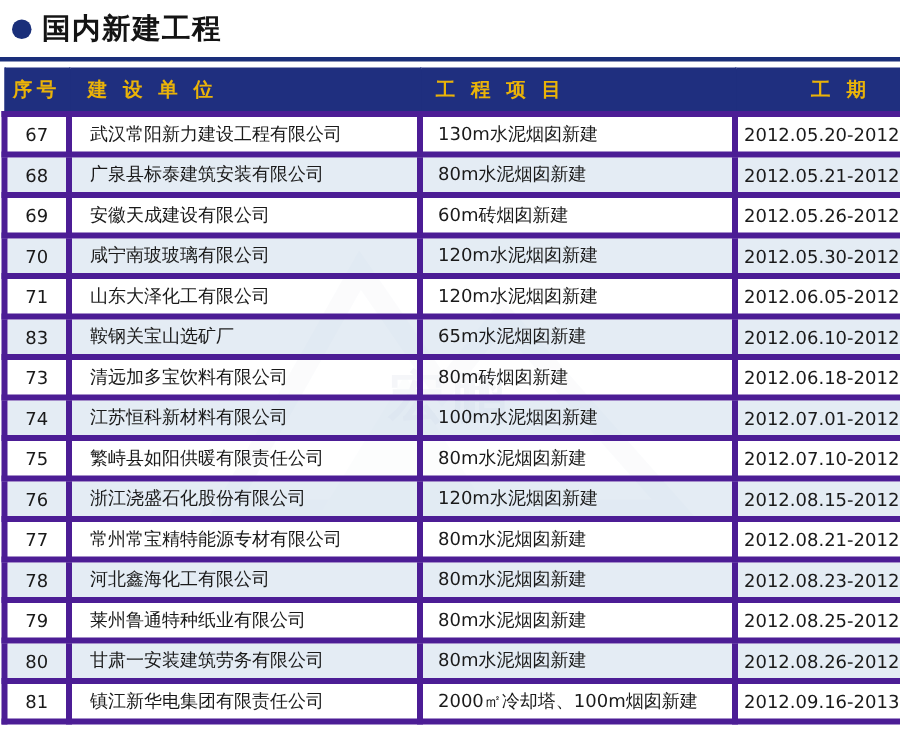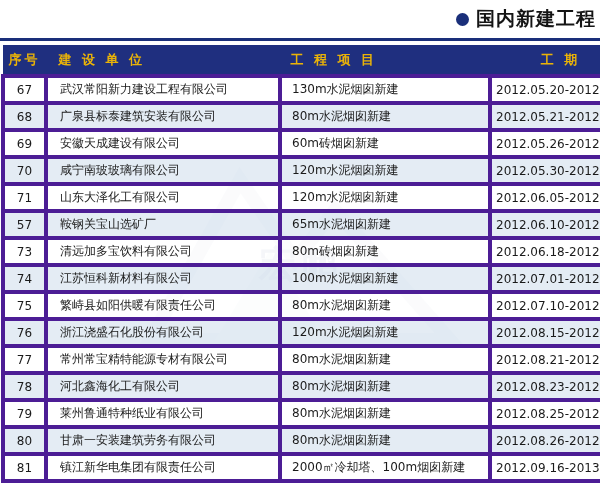--- a/index.html
+++ b/index.html
@@ -40,21 +40,20 @@
 
   .page{position:relative;z-index:1;}
 
   
   .title-bar{
     display:flex;
     align-items:center;
     height:38px;
     padding:0 4px;
     border-bottom:3px solid #1a2f7a;
-    justify-content:flex-end;
   }
   .bullet{
     width:13px;height:13px;
     border-radius:50%;
     background:#1a2f7a;
     margin-left:4px;margin-right:7px;
     flex:0 0 auto;
   }
   .title-text{
     font-size:19px;
@@ -147,21 +146,21 @@
         <td class="c-proj">120m水泥烟囱新建</td>
         <td class="c-date">2012.05.30-2012.10.09</td>
       </tr>
       <tr class="plain">
         <td class="c-no">71</td>
         <td class="c-unit">山东大泽化工有限公司</td>
         <td class="c-proj">120m水泥烟囱新建</td>
         <td class="c-date">2012.06.05-2012.08.25</td>
       </tr>
       <tr class="alt">
-        <td class="c-no">57</td>
+        <td class="c-no">83</td>
         <td class="c-unit">鞍钢关宝山选矿厂</td>
         <td class="c-proj">65m水泥烟囱新建</td>
         <td class="c-date">2012.06.10-2012.10.10</td>
       </tr>
       <tr class="plain">
         <td class="c-no">73</td>
         <td class="c-unit">清远加多宝饮料有限公司</td>
         <td class="c-proj">80m砖烟囱新建</td>
         <td class="c-date">2012.06.18-2012.08.22</td>
       </tr>

